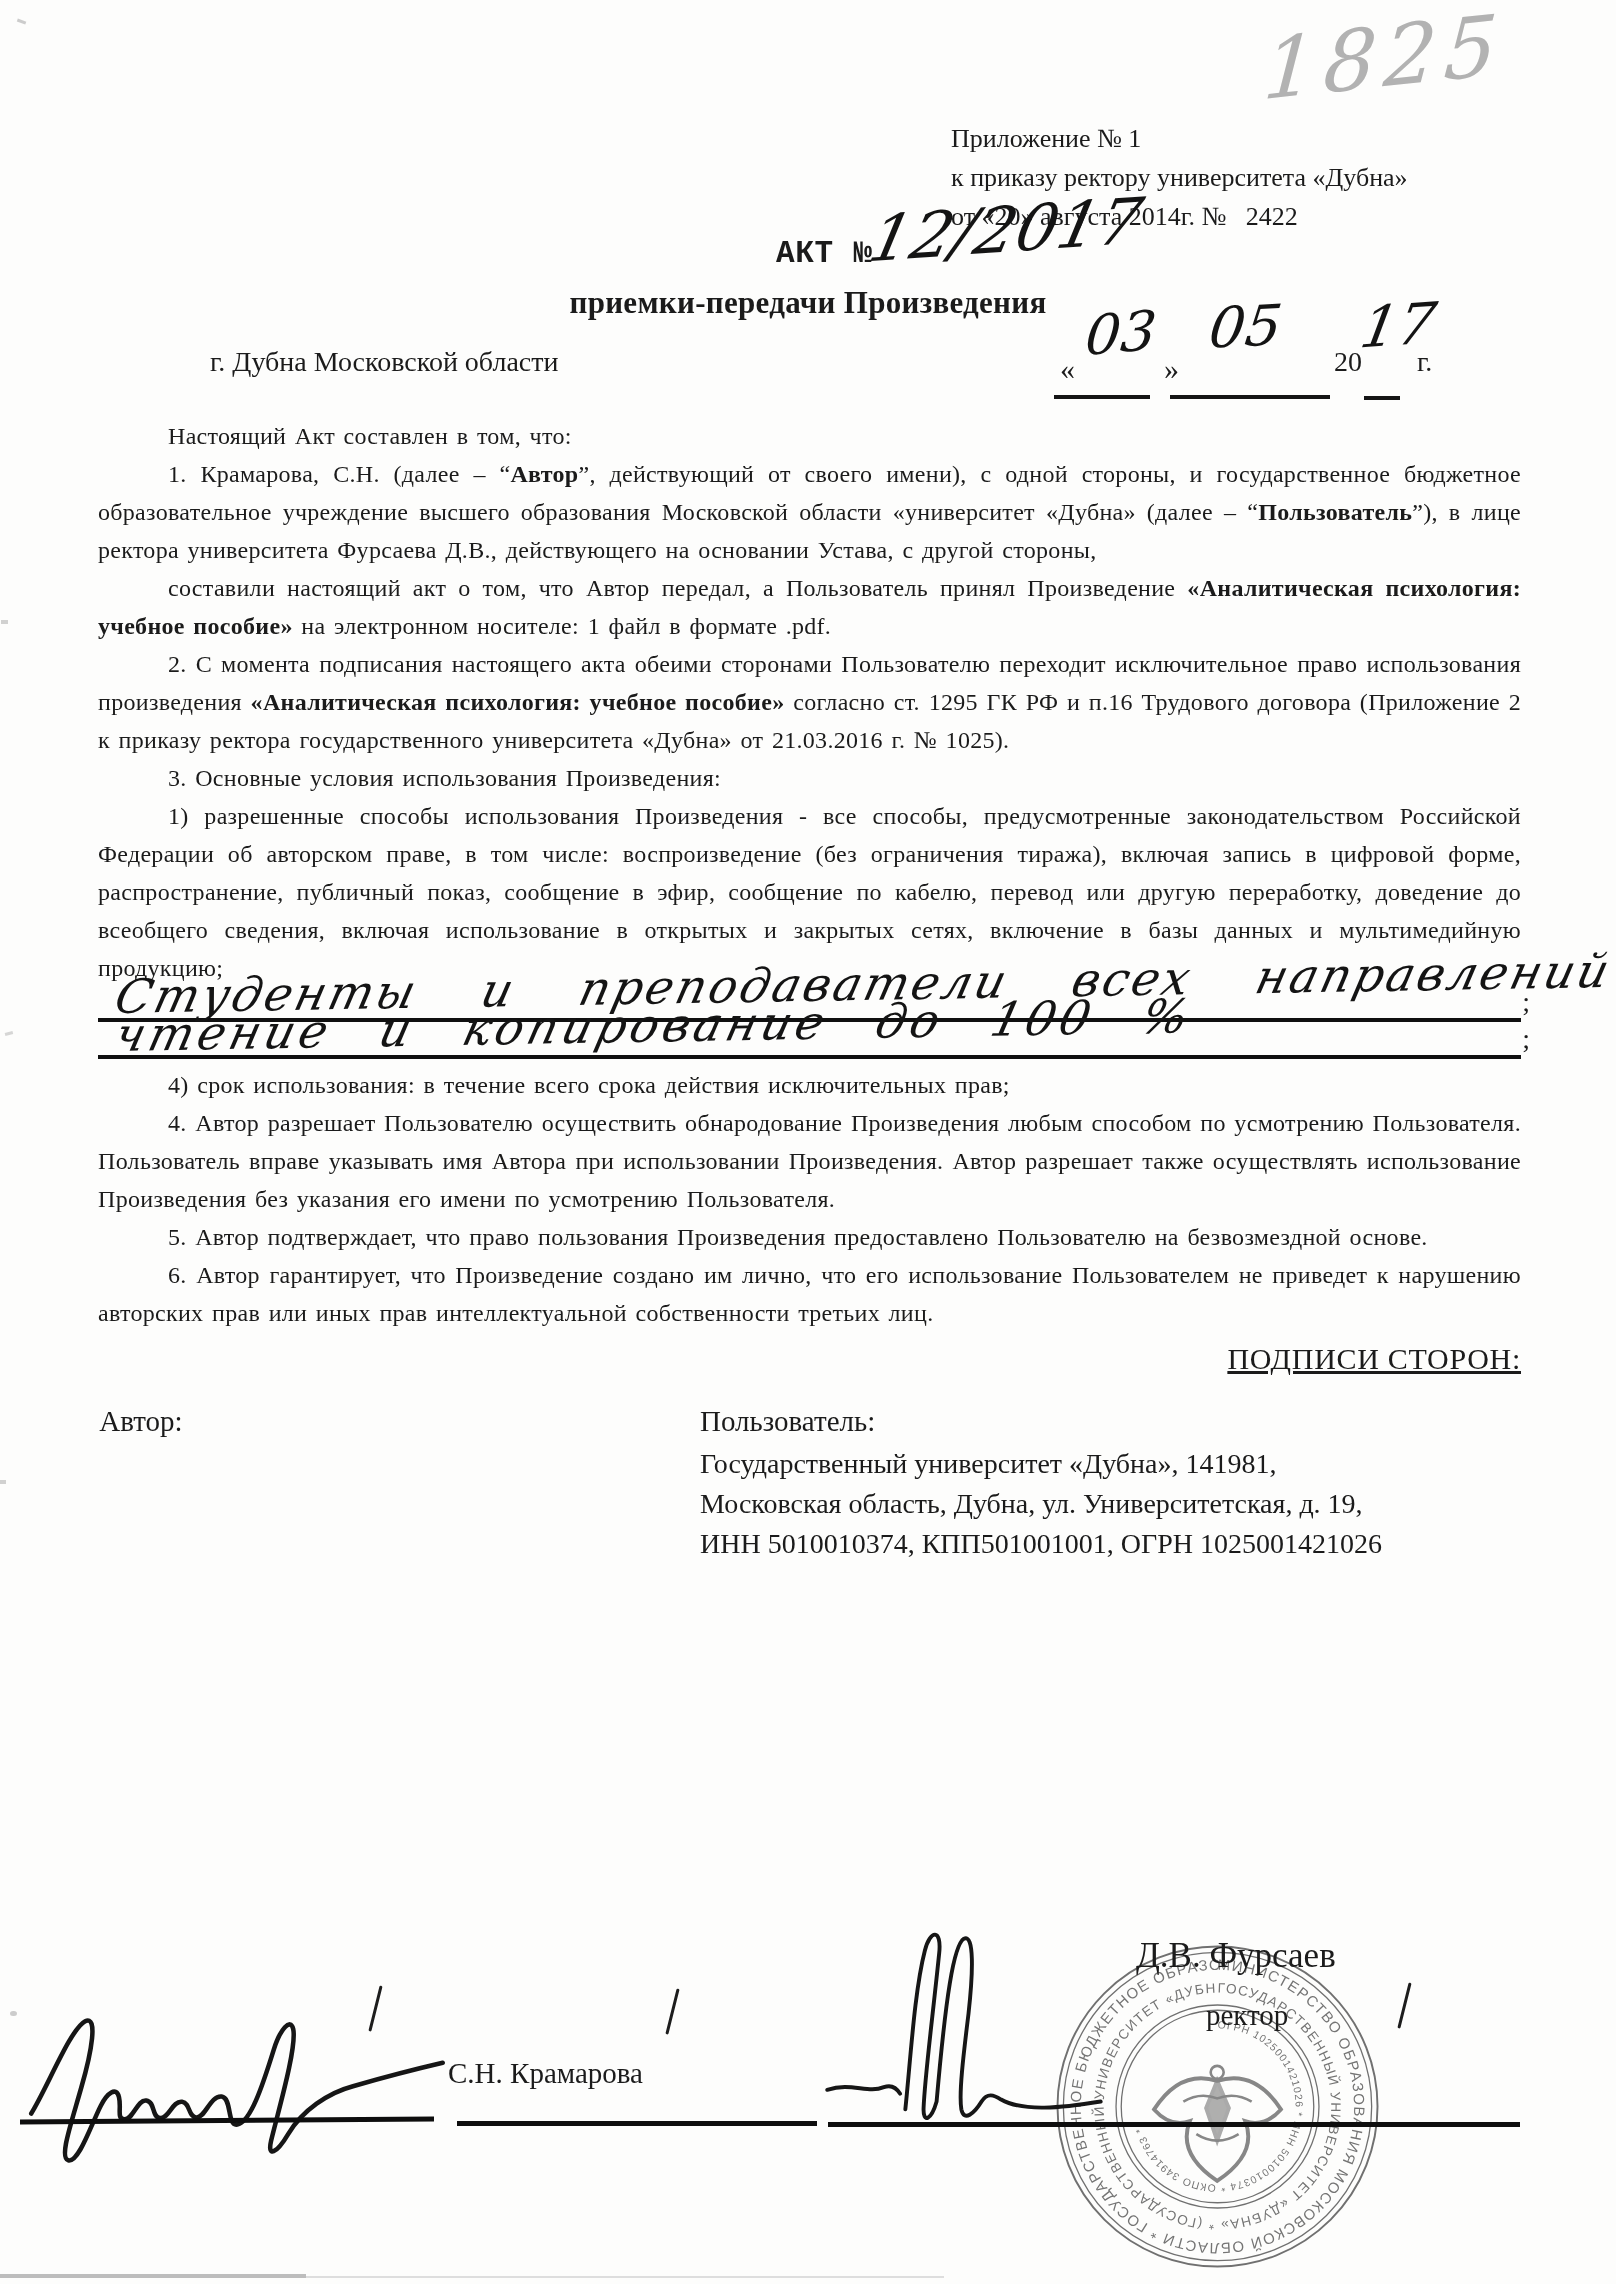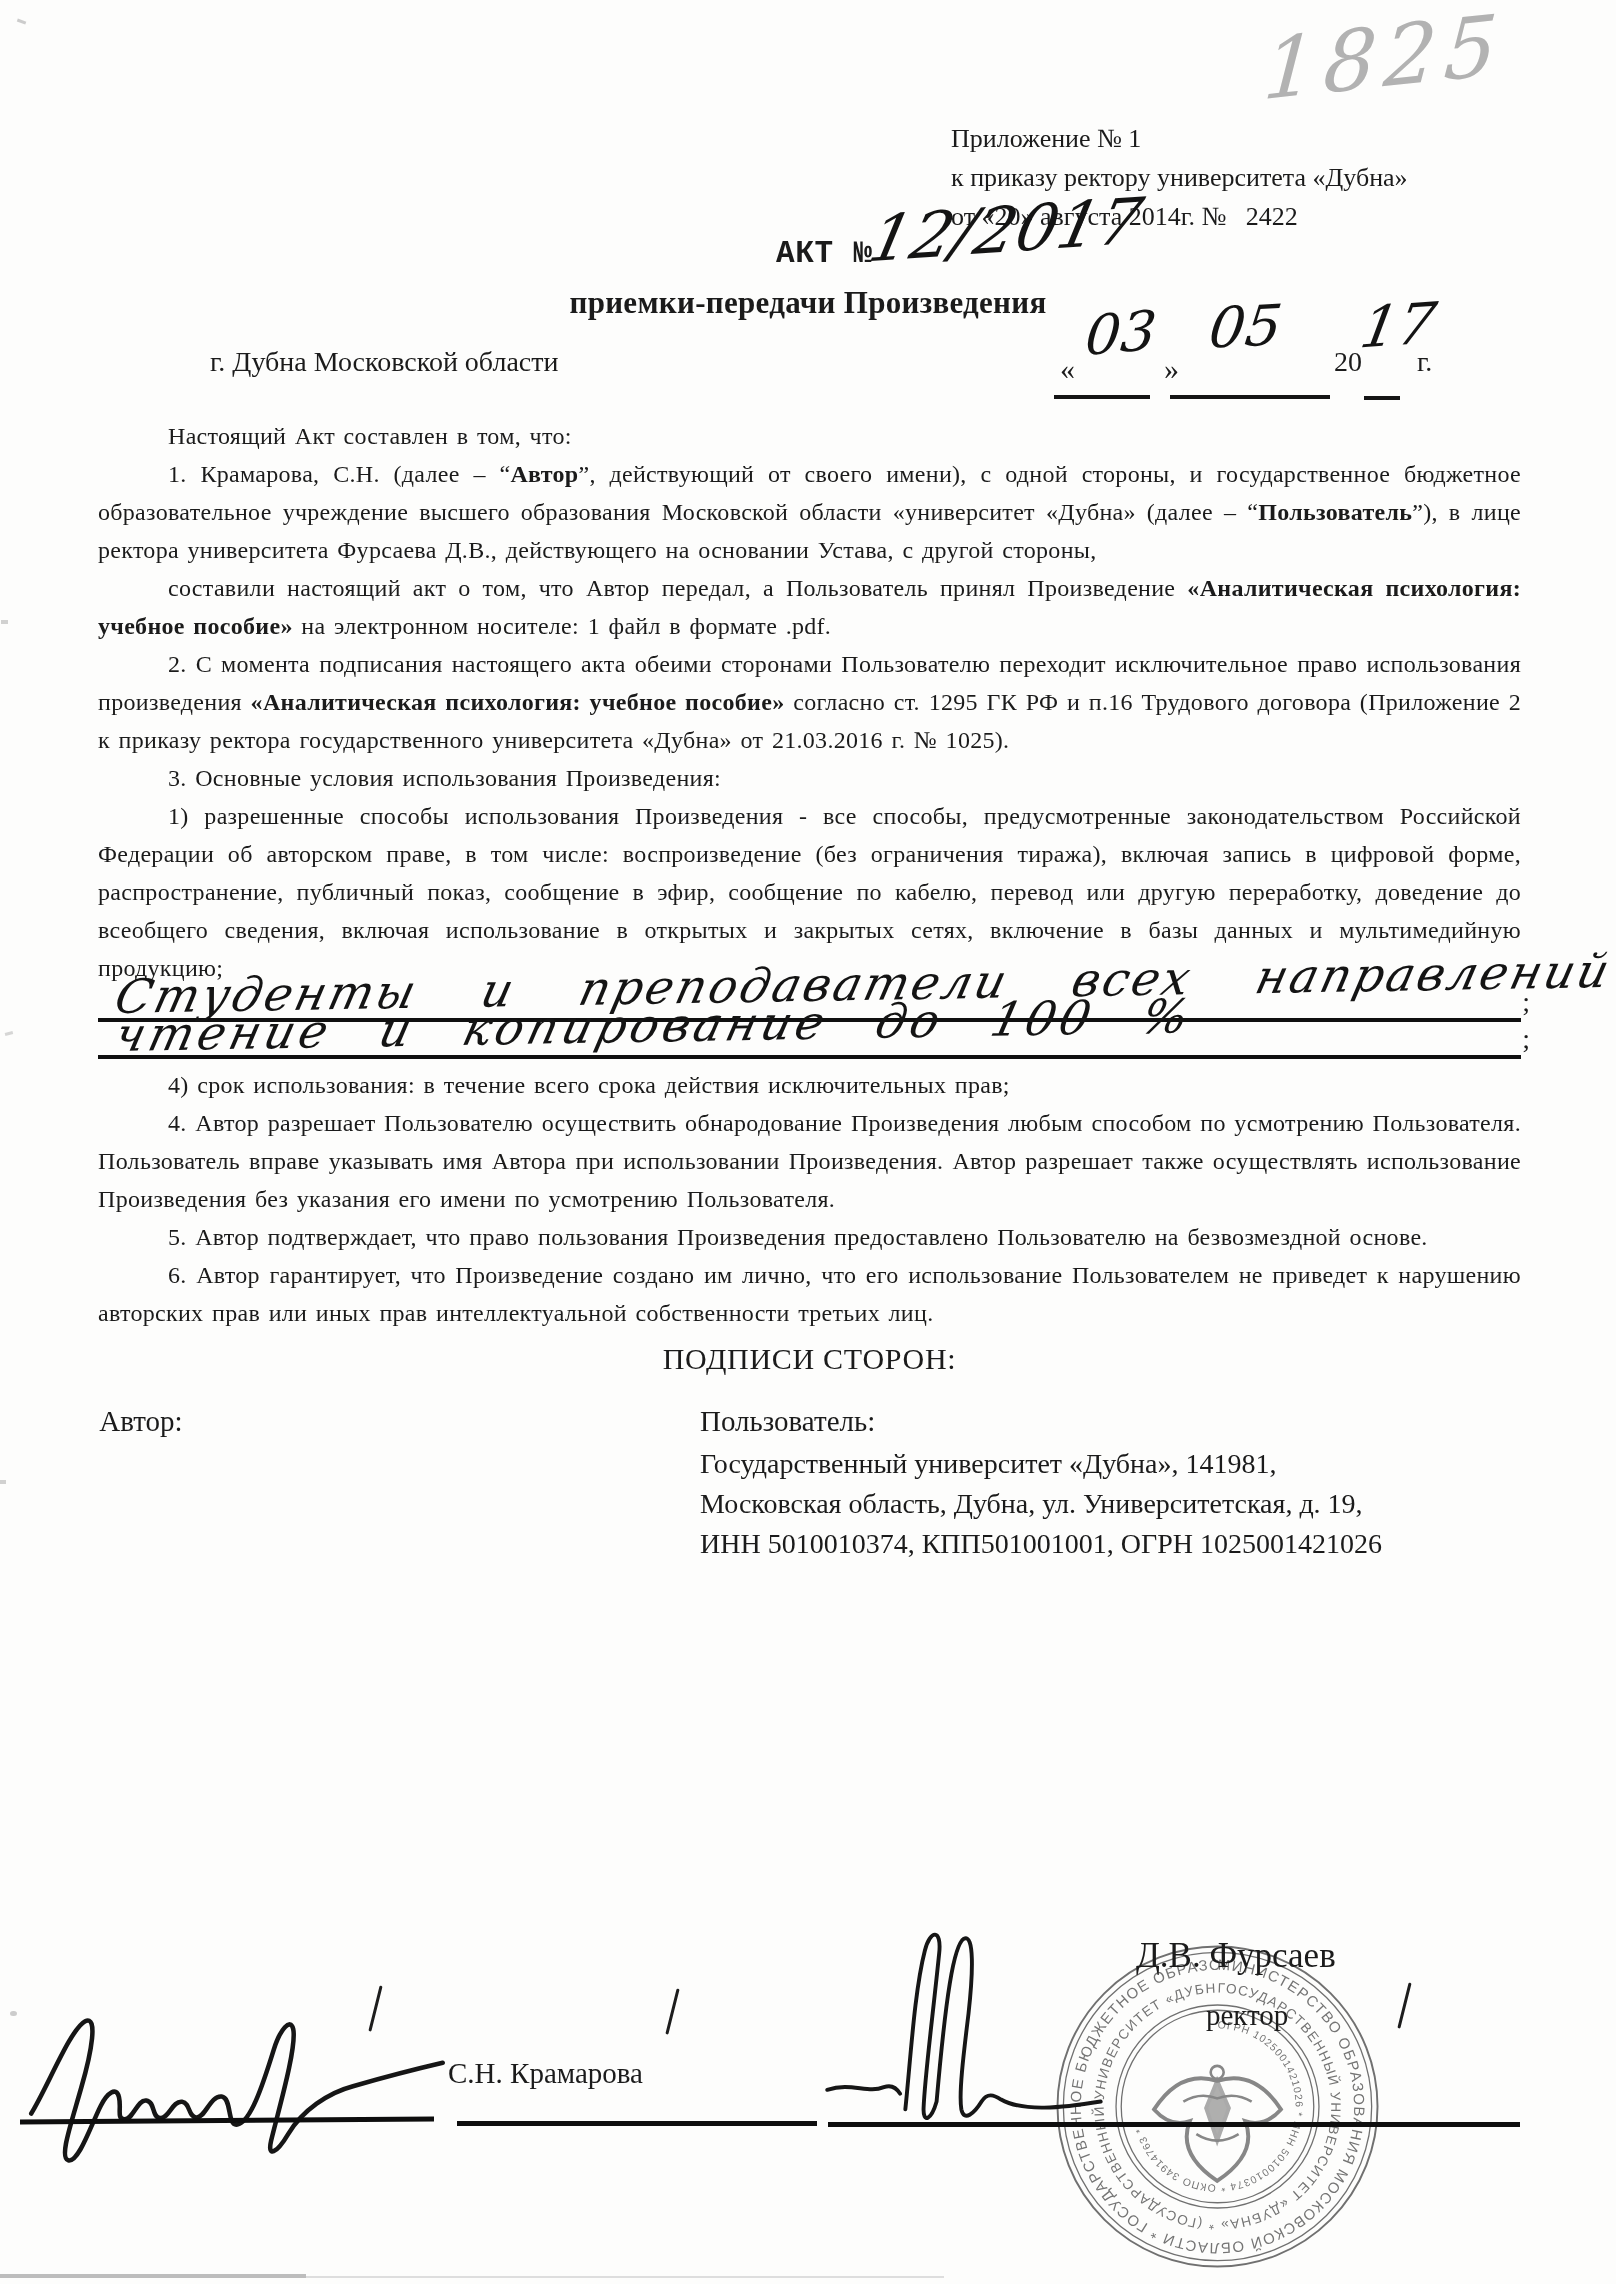--- a/index.html
+++ b/index.html
@@ -20,21 +20,21 @@
   .pencil{font-family:"DejaVu Serif",serif;font-style:italic;color:#a6a6a6;opacity:.85;}
   .handline{position:relative;height:27px;border-bottom:4.6px solid #101010;margin:3.9px 0 6.5px 0;}
   .handline .hand{position:absolute;left:11.7px;bottom:-6.5px;font-size:47px;transform:skewX(-14deg) rotate(-1deg);transform-origin:left bottom;}
   .handline .tail{position:absolute;right:-9px;bottom:0;font-size:28px;}
   [data-name="handline1"] .hand{letter-spacing:2.6px;word-spacing:47px;}
   [data-name="handline2"] .hand{letter-spacing:3.9px;word-spacing:30px;}
   
   .blank{position:absolute;height:3.9px;background:#151515;}
   .slash{position:absolute;width:2.6px;height:47px;background:#1d1d1d;border-radius:2px;transform:rotate(14deg);}
   .sigline{position:absolute;height:4.6px;background:#0e0e0e;}
-  .signing-head{font-size:30px;text-align:center;margin:10.4px 0 0 0;letter-spacing:0.7px;}
+  .signing-head{font-size:30px;text-align:right;margin:10.4px 0 0 0;letter-spacing:0.7px;text-decoration:underline;}
   .parties{position:relative;height:39px;margin-top:29px;font-size:29px;}
   .addr{margin:0 0 0 602px;font-size:28px;line-height:40px;}
   .artifact{position:absolute;background:#9b9b9b;}
   svg{overflow:visible;}
 </style>
 </head>
 <body>
 
 <div class="page" data-name="scanned-act-document">
 

